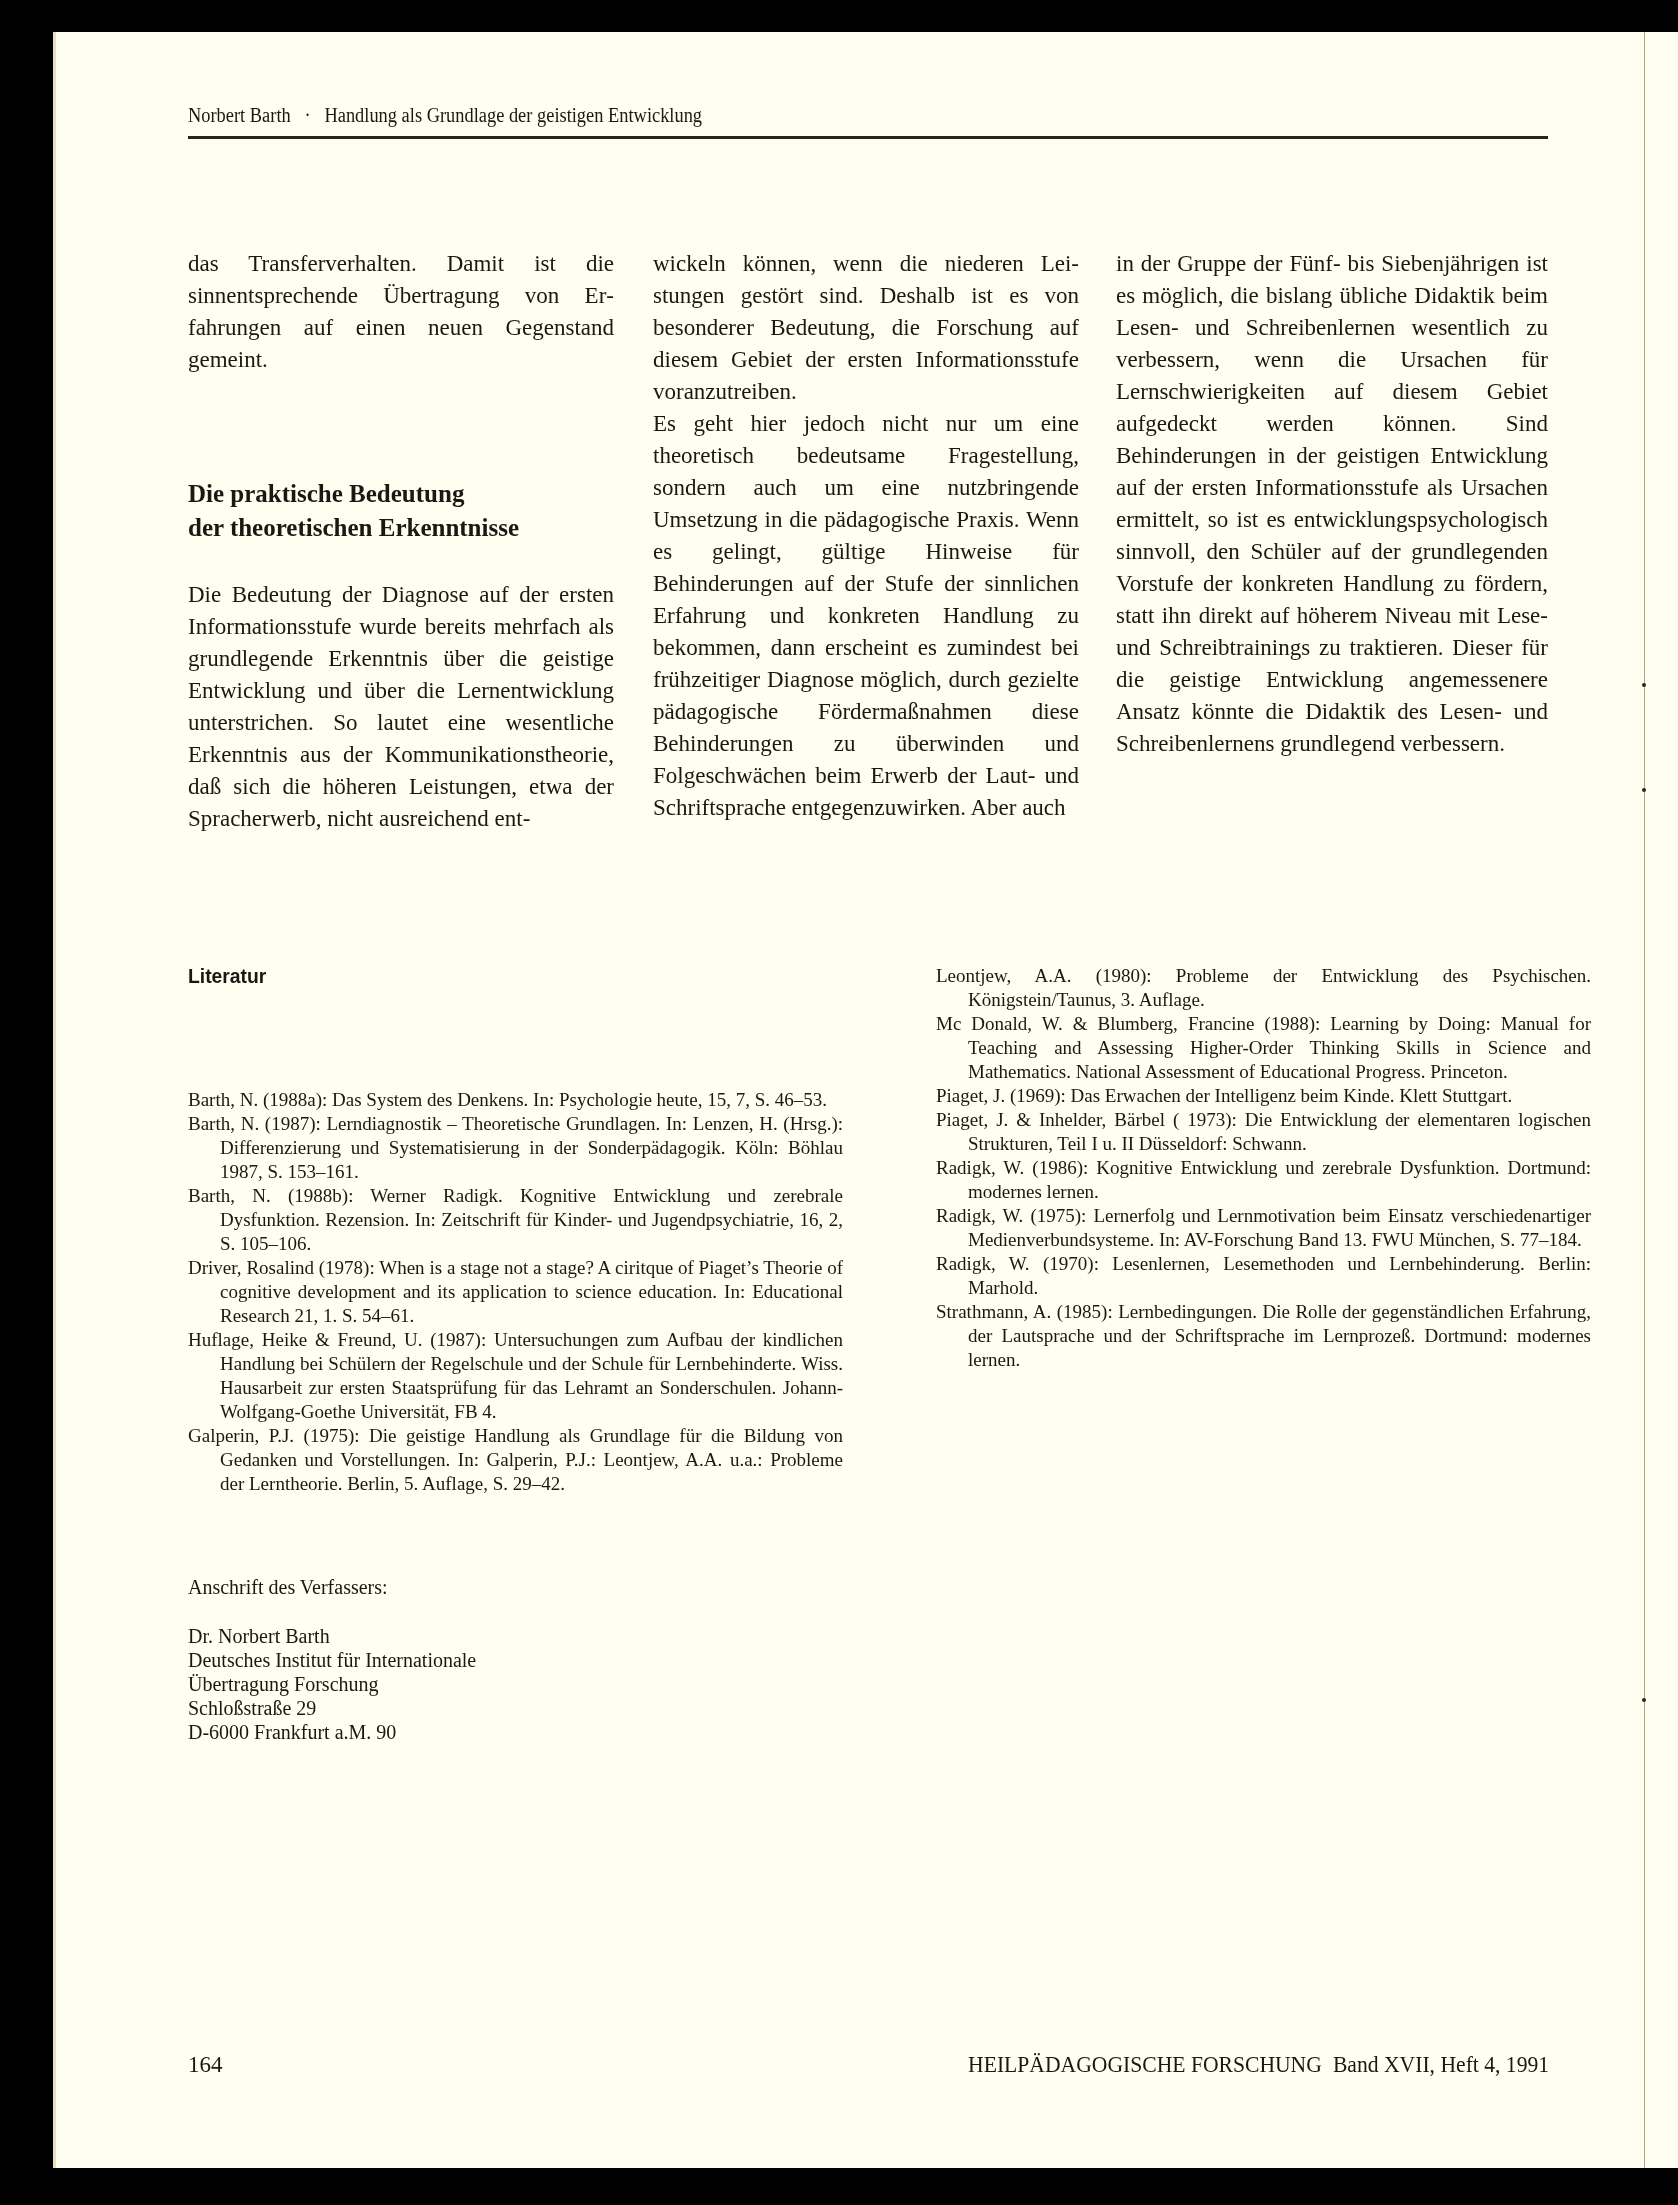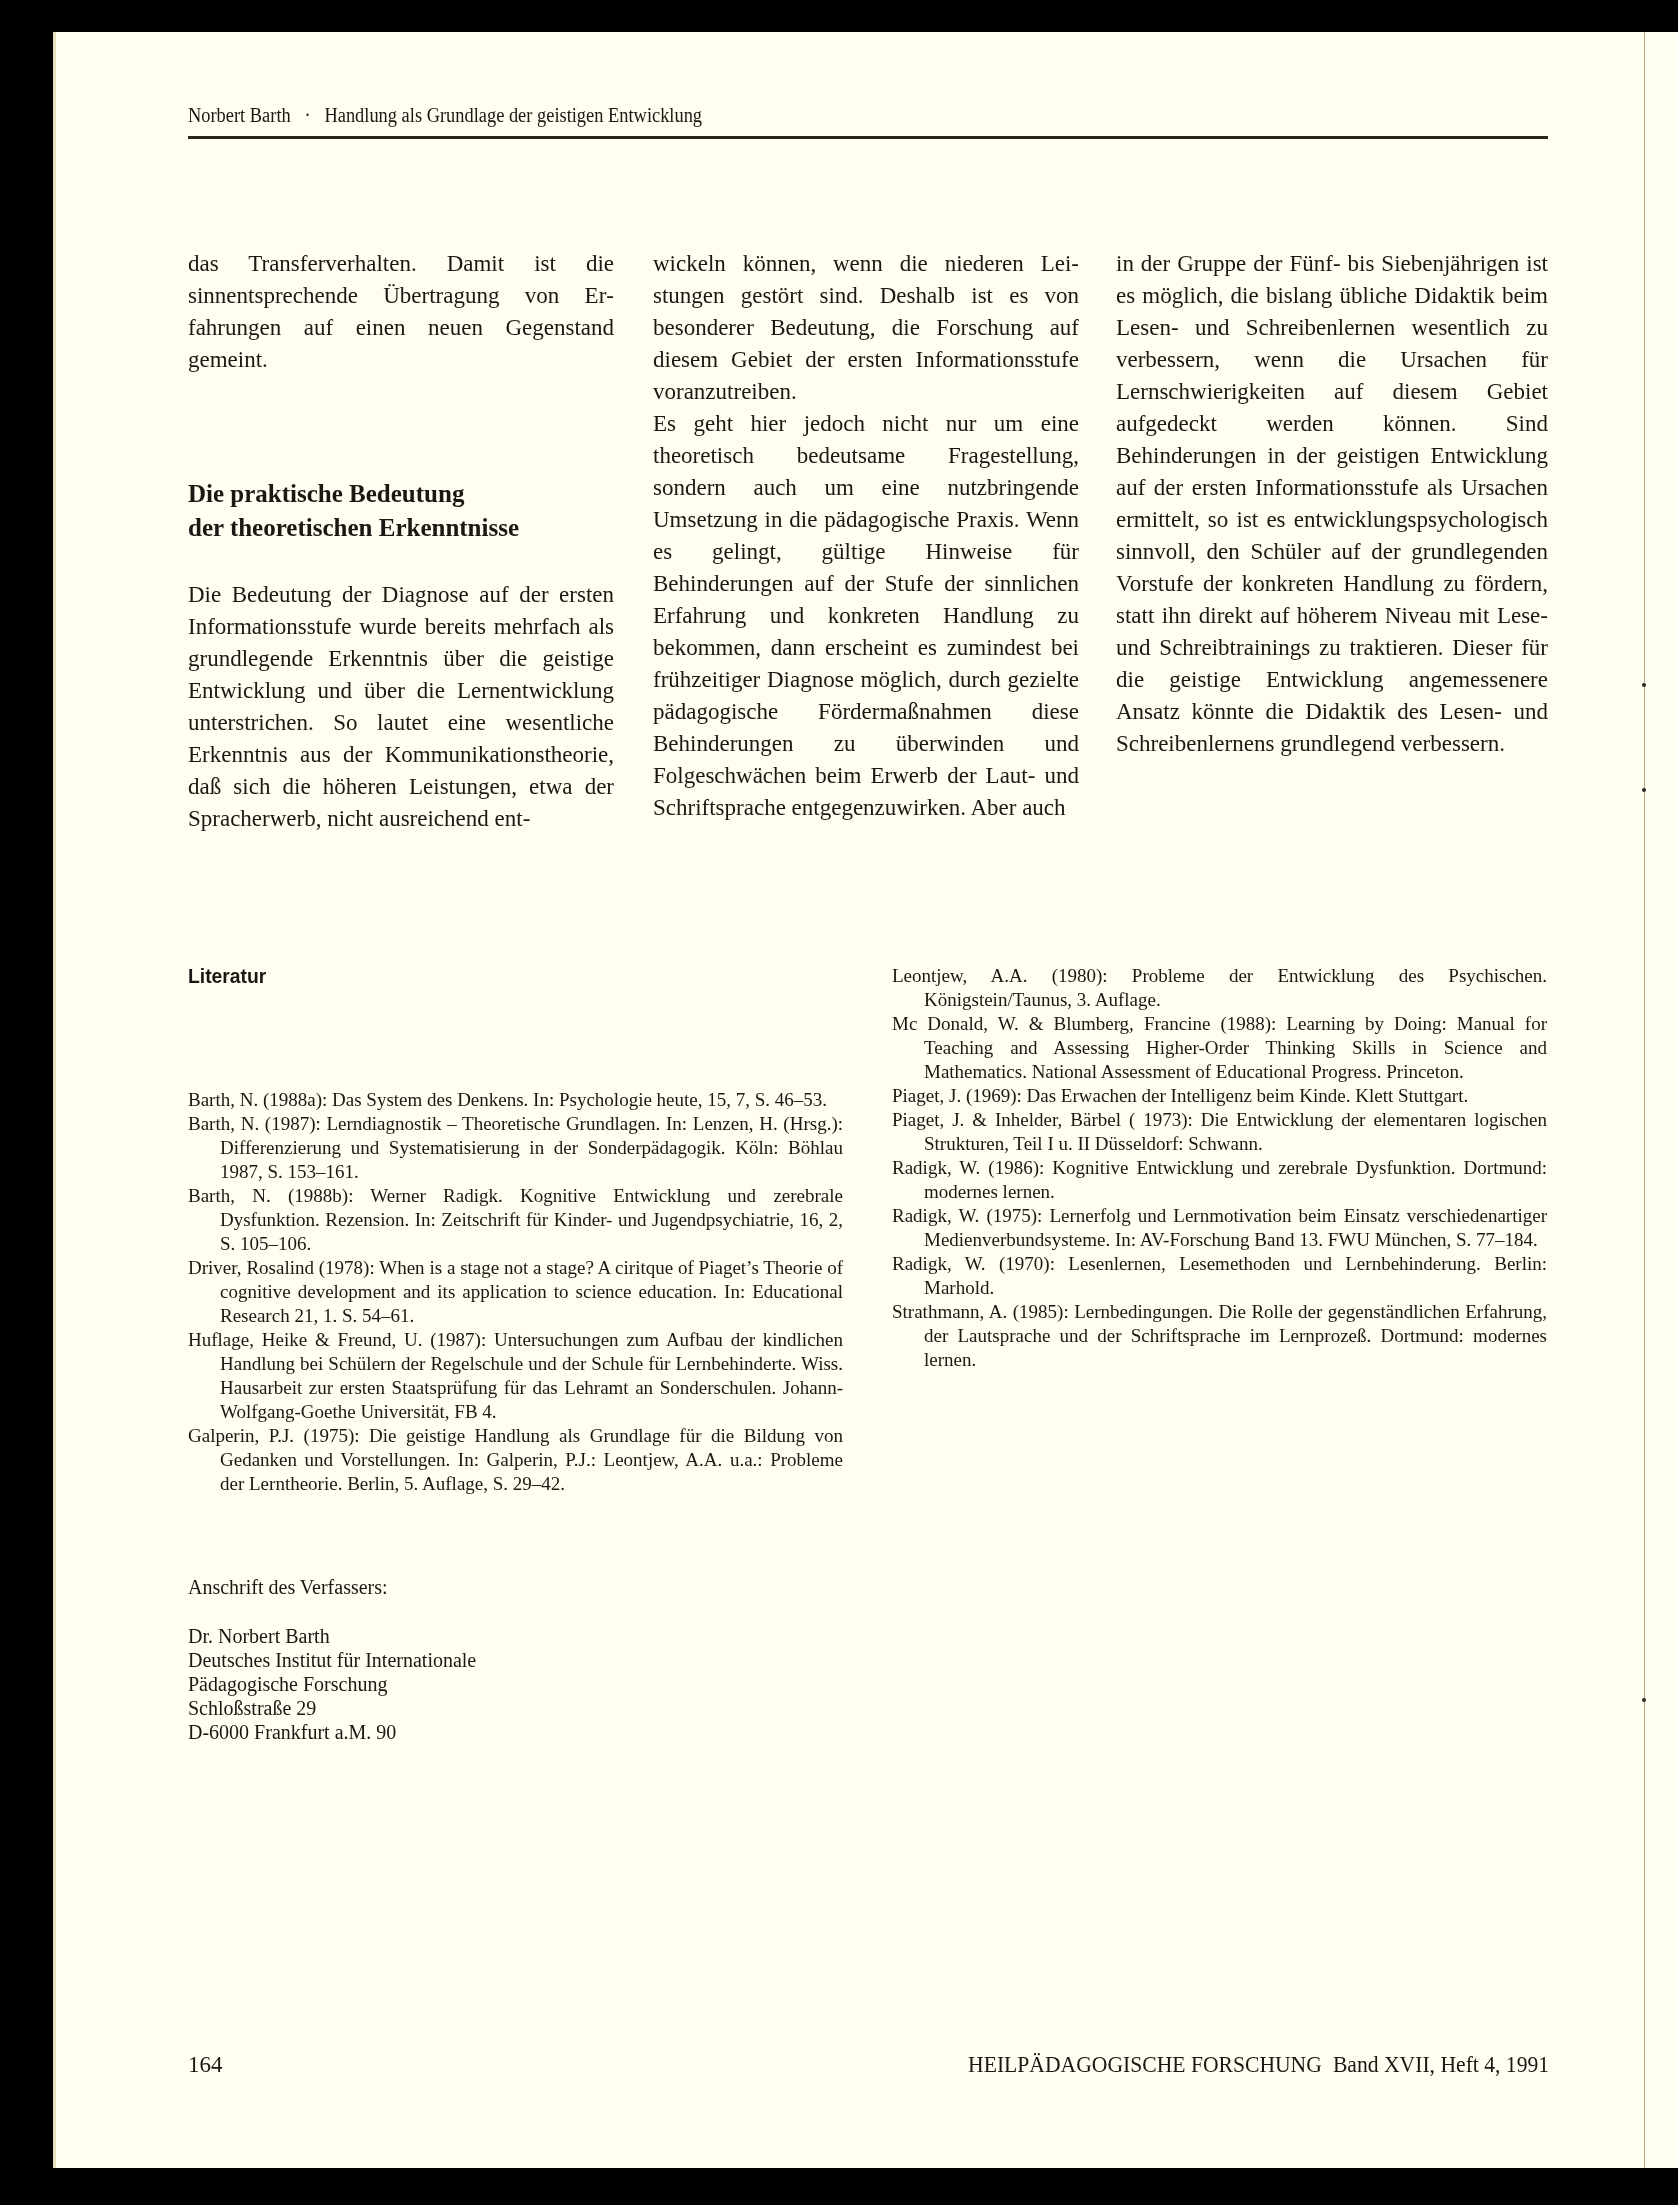--- a/index.html
+++ b/index.html
@@ -99,21 +99,21 @@
       text-align: justify;
       margin: 0; padding: 0;
       list-style: none;
     }
     .refs li {
       padding-left: 32px;
       text-indent: -32px;
       margin: 0 0 0 0;
     }
     .refs-left { left: 188px; top: 1088px; width: 655px; }
-    .refs-right { left: 892px; top: 964px; width: 655px; }
+    .refs-right { left: 936px; top: 964px; width: 655px; }
 
     
     .address {
       position: absolute;
       left: 188px; top: 1575px;
       font-size: 20px;
       line-height: 24px;
     }
     .address .label { margin-bottom: 25px; }
 
@@ -186,21 +186,21 @@
   <li>Radigk, W. (1986): Kognitive Entwicklung und zerebrale Dysfunk­tion. Dortmund: modernes lernen.</li>
   <li>Radigk, W. (1975): Lernerfolg und Lernmotivation beim Einsatz ver­schiedenartiger Medienverbundsysteme. In: AV-Forschung Band 13. FWU München, S. 77–184.</li>
   <li>Radigk, W. (1970): Lesenlernen, Lesemethoden und Lernbehinderung. Berlin: Marhold.</li>
   <li>Strathmann, A. (1985): Lernbedingungen. Die Rolle der gegenständ­lichen Erfahrung, der Lautsprache und der Schriftsprache im Lern­prozeß. Dortmund: modernes lernen.</li>
 </ul>
 
 <div class="address">
   <div class="label">Anschrift des Verfassers:</div>
   <div>Dr. Norbert Barth</div>
   <div>Deutsches Institut für Internationale</div>
-  <div>Pädagogische Forschung</div>
+  <div>Übertragung Forschung</div>
   <div>Schloßstraße 29</div>
   <div>D-6000 Frankfurt a.M. 90</div>
 </div>
 
 <div class="footer-page">164</div>
 <div class="footer-journal">
   <span>HEILPÄDAGOGISCHE FORSCHUNG</span><span class="issue">Band XVII, Heft 4, 1991</span>
 </div>
 
 

